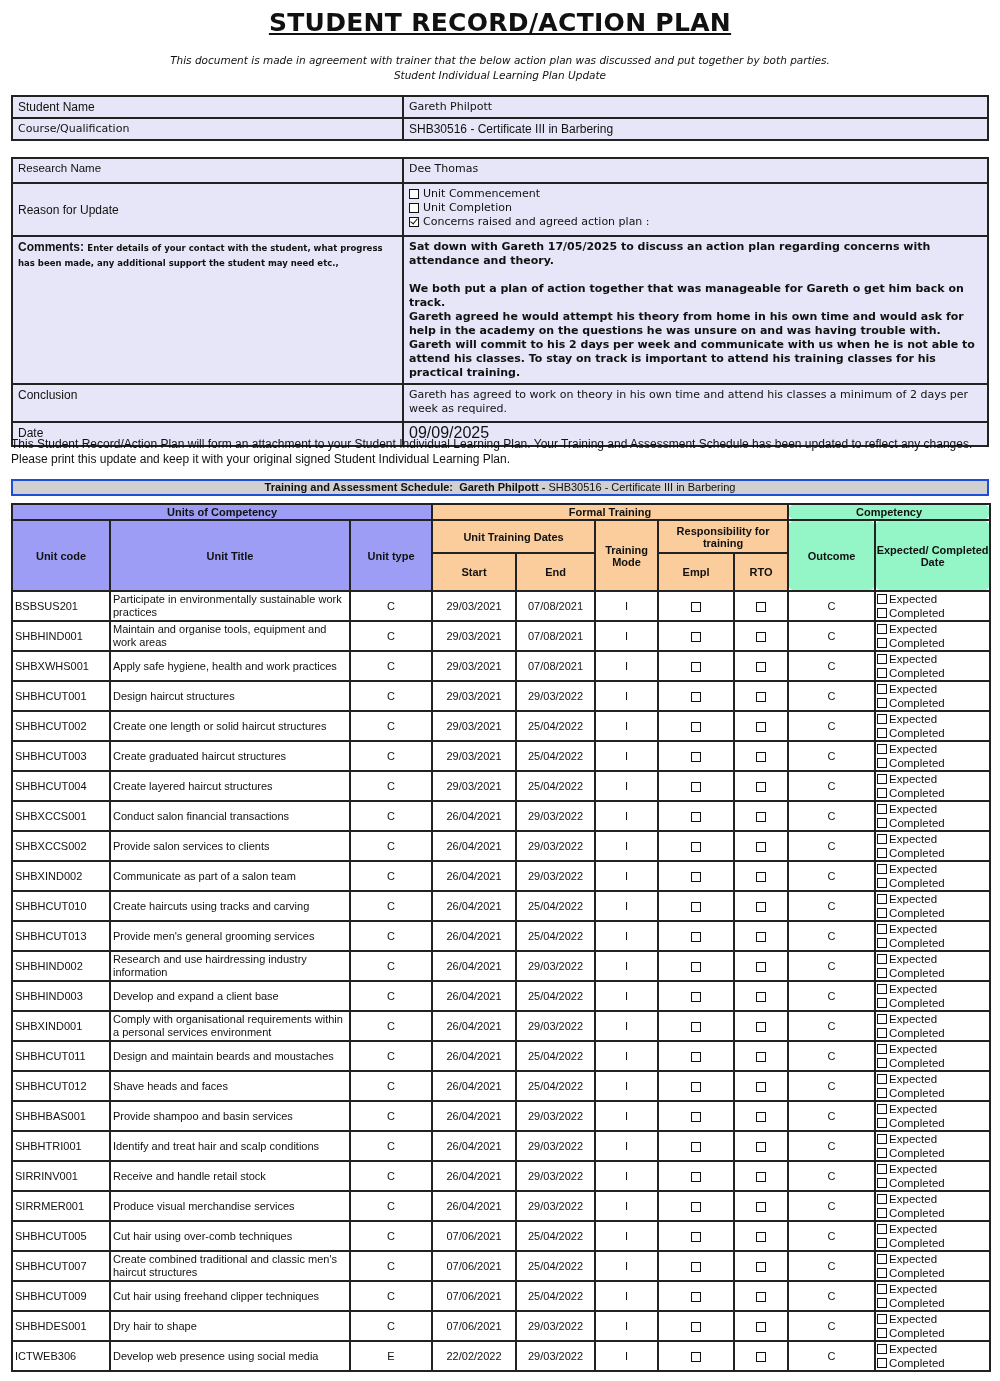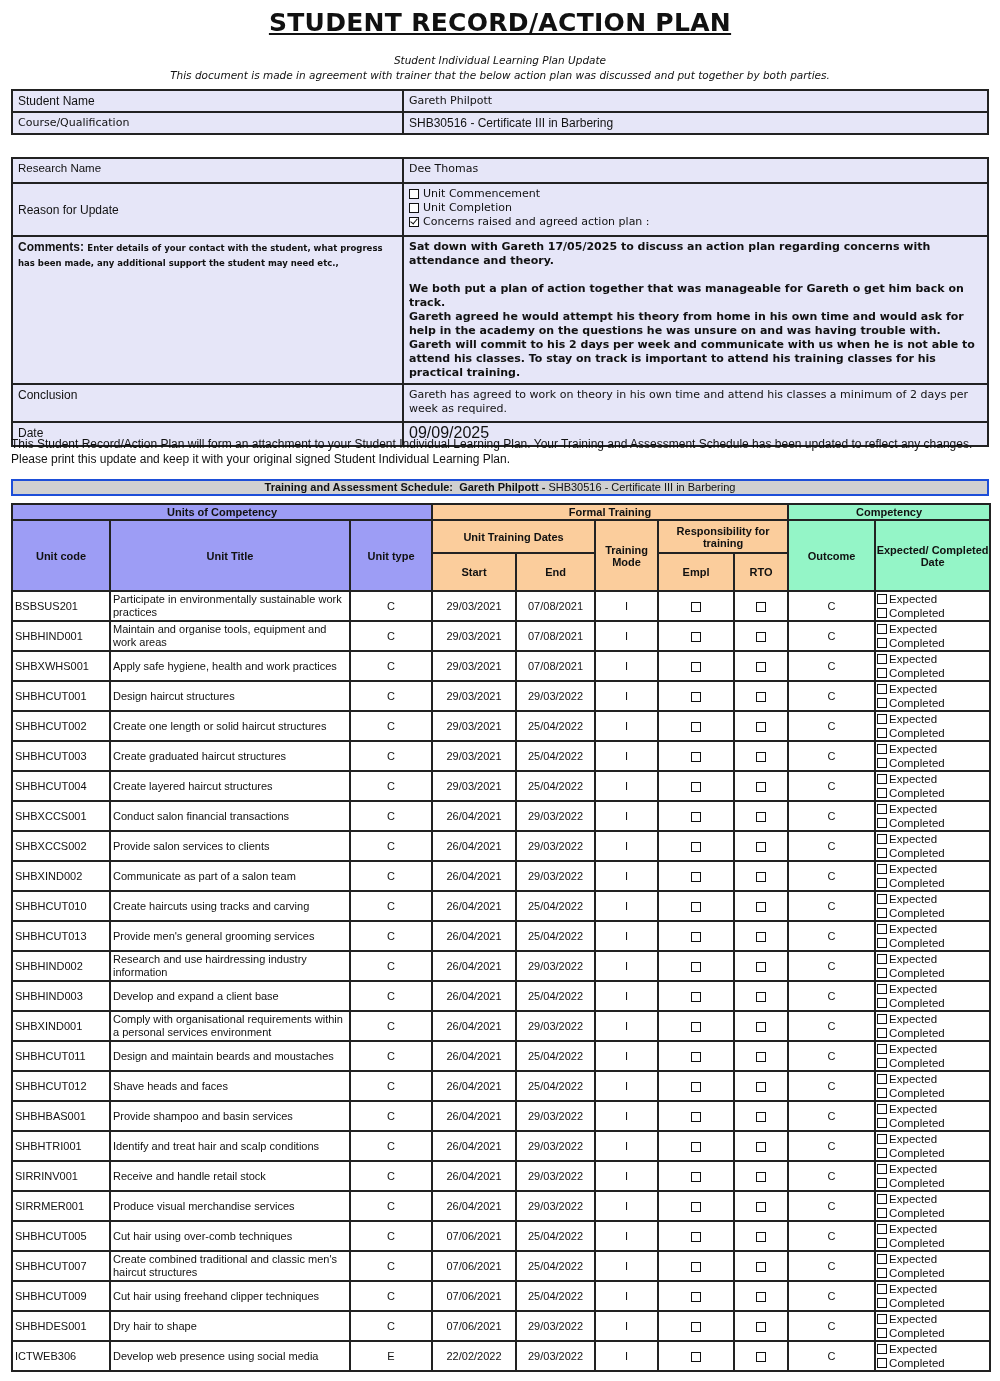--- a/index.html
+++ b/index.html
@@ -5,53 +5,53 @@
   * { box-sizing: border-box; }
   html, body { margin: 0; padding: 0; background: #ffffff; }
   body { width: 1000px; height: 1381px; position: relative; font-family: "DejaVu Sans", sans-serif; color: #111; overflow: hidden; }
   .title { position: absolute; top: 8px; left: 0; width: 1000px; text-align: center; font-family: "DejaVu Sans", sans-serif; font-weight: bold; font-size: 25px; text-decoration: underline; letter-spacing: 0.3px; }
   .subtitle { position: absolute; top: 53px; left: 0; width: 1000px; text-align: center; font-style: italic; font-size: 10.5px; line-height: 15px; }
 
   table.info { position: absolute; left: 11px; width: 978px; border-collapse: collapse; background: #e6e6f8; }
   table.info td { border: 2px solid #222; padding: 3px 5px; font-size: 11.5px; vertical-align: top; }
   table.info td.lbl { width: 391px; font-family: "Liberation Sans", sans-serif; font-size: 12px; }
   table.info td.val { font-family: "DejaVu Sans", sans-serif; font-size: 11px; line-height: 14px; }
-  .info1 { top: 89px; }
+  .info1 { top: 95px; }
   .info2 { top: 157px; }
   .small-note { font-size: 8.5px; font-family: "DejaVu Sans", sans-serif; }
   .cb-line { display: flex; align-items: center; line-height: 14px; }
   .cb { display: inline-block; width: 10px; height: 10px; border: 1.5px solid #111; margin-right: 4px; position: relative; background: #fff; }
   .cb.checked::after { content: ""; position: absolute; left: 2px; top: -1px; width: 3px; height: 6px; border-right: 1.5px solid #111; border-bottom: 1.5px solid #111; transform: rotate(40deg); }
 
   .notice { position: absolute; top: 437px; left: 11px; width: 980px; font-family: "Liberation Sans", sans-serif; font-size: 12px; line-height: 15px; }
 
   .schedule-bar { position: absolute; top: 479px; left: 11px; width: 978px; height: 17px; background: #d0d0d0; border: 2px solid #1d4ed8; text-align: center; font-family: "Liberation Sans", sans-serif; font-size: 11px; line-height: 13px; }
   .schedule-bar b { font-weight: bold; }
 
   table.sched { position: absolute; top: 503px; left: 11px; width: 978px; border-collapse: collapse; font-family: "Liberation Sans", sans-serif; font-size: 11px; table-layout: fixed; }
   table.sched th, table.sched td { border: 2px solid #222; padding: 0; }
   table.sched th { font-weight: bold; font-size: 11px; text-align: center; }
   .h-blue { background: #9d9df5; }
   .h-orange { background: #fbcd9c; }
-  .h-green { background: #94f5c7; }
+  .h-green { background: #94f5c7; border-radius: 8px; }
   table.sched td { height: 29.9px; background: #fff; text-align: center; vertical-align: middle; }
   table.sched td.code { text-align: left; padding-left: 2px; }
   table.sched td.utitle { text-align: left; padding-left: 2px; line-height: 13px; }
   table.sched td.exp { text-align: left; padding-left: 1px; font-size: 11.5px; line-height: 14px; }
   .sq { display: inline-block; width: 10px; height: 10px; border: 1.6px solid #111; vertical-align: middle; }
   .exp-line { display: flex; align-items: center; }
   .exp-line .sq { width: 10px; height: 10px; margin-right: 2px; }
 </style>
 </head>
 <body>
 
 <div class="title">STUDENT RECORD/ACTION PLAN</div>
 <div class="subtitle">
+  <div>This document is made in agreement with trainer that the below action plan was discussed and put together by both parties.</div>
   <div>Student Individual Learning Plan Update</div>
-  <div>This document is made in agreement with trainer that the below action plan was discussed and put together by both parties.</div>
 </div>
 
 <table class="info info1">
   <tbody>
       <tr>
     <td class="lbl">Student Name</td>
     <td class="val" style="font-family:'DejaVu Sans',sans-serif;">Gareth Philpott</td>
   </tr>
   <tr>
     <td class="lbl" style="font-family:'DejaVu Sans',sans-serif;font-size:11px;">Course/Qualification</td>

